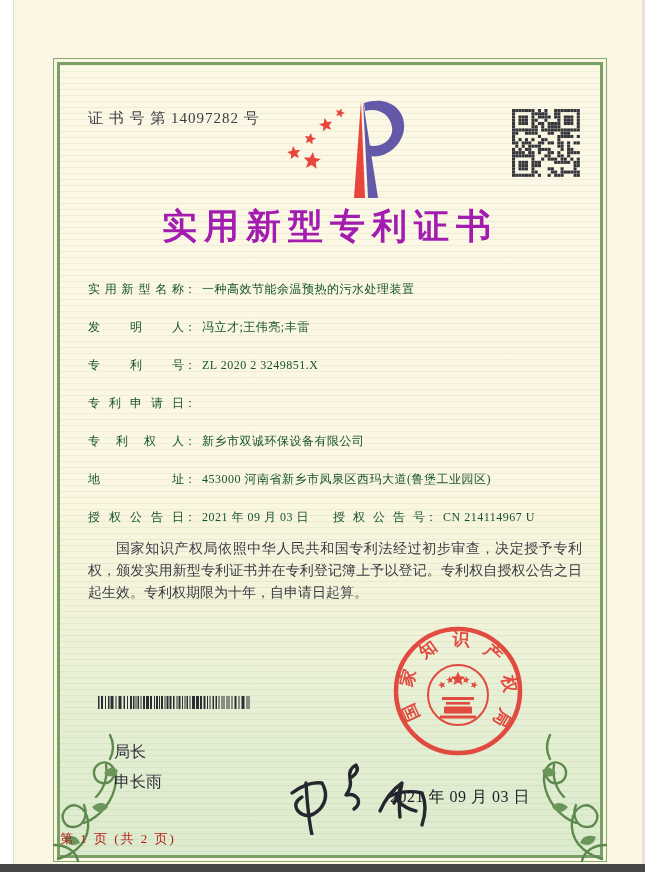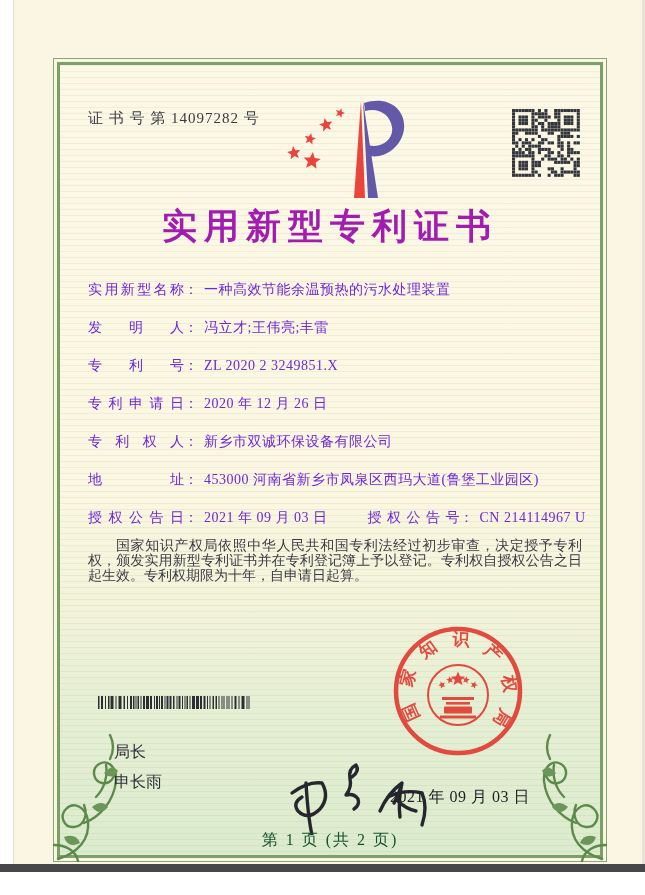--- a/index.html
+++ b/index.html
@@ -24,27 +24,27 @@
   .cert-no { position:absolute; left:28px; top:44px; font-size:15px; color:#3a3a42; letter-spacing:1px; }
 
   .logo { position:absolute; left:222px; top:30px; width:125px; height:110px; }
   .qr { position:absolute; right:20px; top:44px; width:68px; height:68px; }
   .qr rect { fill:#33353b; }
 
   .title { position:absolute; left:0; top:138px; width:100%; text-align:center;
            font-size:35px; font-weight:600; color:#a21caf; letter-spacing:7px; }
 
   .fields { position:absolute; left:28px; top:216px; width:494px; }
-  .row { display:flex; align-items:baseline; height:38px; font-size:14px; color:#6d28d9; }
+  .row { display:flex; align-items:baseline; height:38px; font-size:12px; color:#14532d; }
   .lab { display:inline-block; width:96px; text-align:justify; text-align-last:justify; flex:none; letter-spacing:0; }
   .colon { flex:none; margin-right:6px; }
   .val { white-space:nowrap; letter-spacing:0.5px; }
-  .lab2 { display:inline-block; width:92px; text-align:justify; text-align-last:justify; flex:none; margin-left:40px; }
-
-  .paras { position:absolute; left:28px; top:473px; width:494px; font-size:14px; line-height:15px;
+  .lab2 { display:inline-block; width:92px; text-align:justify; text-align-last:justify; flex:none; margin-left:24px; }
+
+  .paras { position:absolute; left:28px; top:473px; width:494px; font-size:14px; line-height:22px;
            color:#3b3b44; text-align:justify; }
   .paras p { text-indent:2em; }
 
   .barcode { position:absolute; left:38px; top:631px; width:156px; height:13px; }
   .barcode rect { fill:#2c2e34; }
 
   .director { position:absolute; left:38px; top:672px; font-size:16px; color:#2e2f38; line-height:30px;margin-left:16px; }
 
   .signature { position:absolute; left:150px; top:640px; width:230px; height:130px; }
   .signature path { fill:none; stroke:#26262f; stroke-width:3.4; stroke-linecap:round; stroke-linejoin:round; }
@@ -52,22 +52,22 @@
   .seal { position:absolute; left:328px; top:556px; width:140px; height:140px; mix-blend-mode:multiply; opacity:0.9; }
   .seal-date { position:absolute; left:330px; top:722px; width:150px; font-size:16px; color:#1f1f28;
                letter-spacing:0.5px; white-space:nowrap; z-index:3; }
 
   .flourish { position:absolute; width:96px; height:130px; z-index:2; }
   .flourish path { fill:none; stroke:#5d8a4c; stroke-width:2.4; stroke-linecap:round; }
   .flourish .leaf { fill:#6a9659; stroke:none; }
   .fl-left { left:-16px; top:668px; }
   .fl-right { right:-16px; top:668px; transform:scaleX(-1); }
 
-  .page-indicator { position:absolute; left:0; top:765px; width:100%; text-align:center;
-                    font-size:16px; color:#14532d; letter-spacing:2px; }
+  .page-indicator { position:absolute; left:0; top:765px; width:100%; text-align:left;
+                    font-size:13px; color:#b91c1c; letter-spacing:2px; }
 
   .back-note { position:absolute; left:0; top:864px; width:100%; text-align:center;
                font-size:14px; color:#b91c1c; letter-spacing:3px; }
 </style>
 </head>
 <body>
 
 <div class="page">
 
   <div class="frame">
@@ -371,21 +371,20 @@
           <span class="val">冯立才;王伟亮;丰雷</span>
         </div>
         <div class="row">
           <span class="lab">专利号</span>
             <span class="colon">：</span>
           <span class="val">ZL 2020 2 3249851.X</span>
         </div>
         <div class="row">
           <span class="lab">专利申请日</span>
             <span class="colon">：</span>
-          <span class="val">2020 年 12 月 26 日</span>
         </div>
         <div class="row">
           <span class="lab">专利权人</span>
             <span class="colon">：</span>
           <span class="val">新乡市双诚环保设备有限公司</span>
         </div>
         <div class="row">
           <span class="lab">地址</span>
             <span class="colon">：</span>
           <span class="val">453000 河南省新乡市凤泉区西玛大道(鲁堡工业园区)</span>

